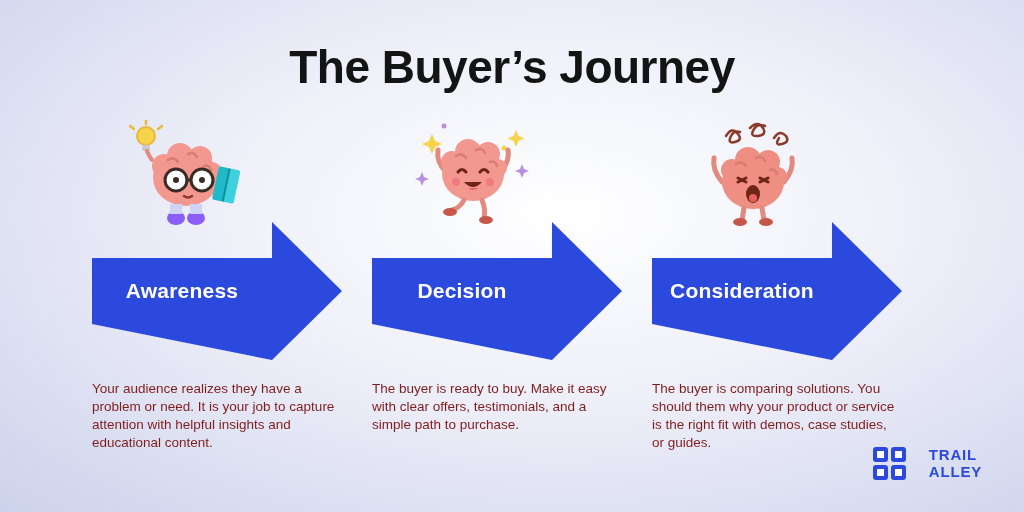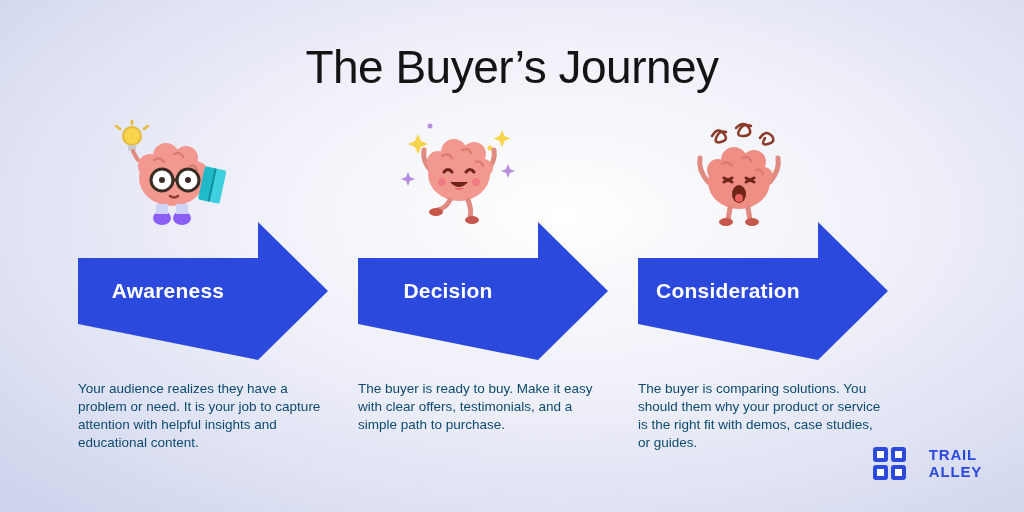--- a/index.html
+++ b/index.html
@@ -7,34 +7,33 @@
   body {
     font-family: "Liberation Sans", sans-serif;
     width: 1024px; height: 512px;
     overflow: hidden;
     background: radial-gradient(ellipse at 55% 42%, #ffffff 0%, #f0f1f9 40%, #dfe2f3 70%, #cdd2ec 100%);
     position: relative;
   }
   .title {
     text-align: center;
     font-size: 46px;
-    font-weight: 400;
+    font-weight: 700;
     color: #141414;
     letter-spacing: -0.5px;
     padding-top: 40px;
   }
   .stages {
     position: absolute;
     top: 118px;
     left: 50%;
     transform: translateX(-50%);
     width: 900px;
     display: flex;
-    justify-content: flex-start;
-    margin-left: 16px;
+    justify-content: center;
   }
   .stage {
     width: 280px;
     display: flex;
     flex-direction: column;
   }
   .stage-icon-wrap {
     width: 72%;
     height: 108px;
     display: flex;
@@ -65,21 +64,21 @@
     color: #ffffff;
     font-size: 21px;
     font-weight: 700;
     letter-spacing: 0.2px;
   }
   .stage-desc {
     margin-top: 20px;
     width: 246px;
     font-size: 13.5px;
     line-height: 1.34;
-    color: #0c4a6e;
+    color: #7f1d1d;
   }
   .logo {
     position: absolute;
     right: 42px;
     bottom: 32px;
     display: flex;
     align-items: center;
     gap: 23px;
   }
   .logo-grid {

